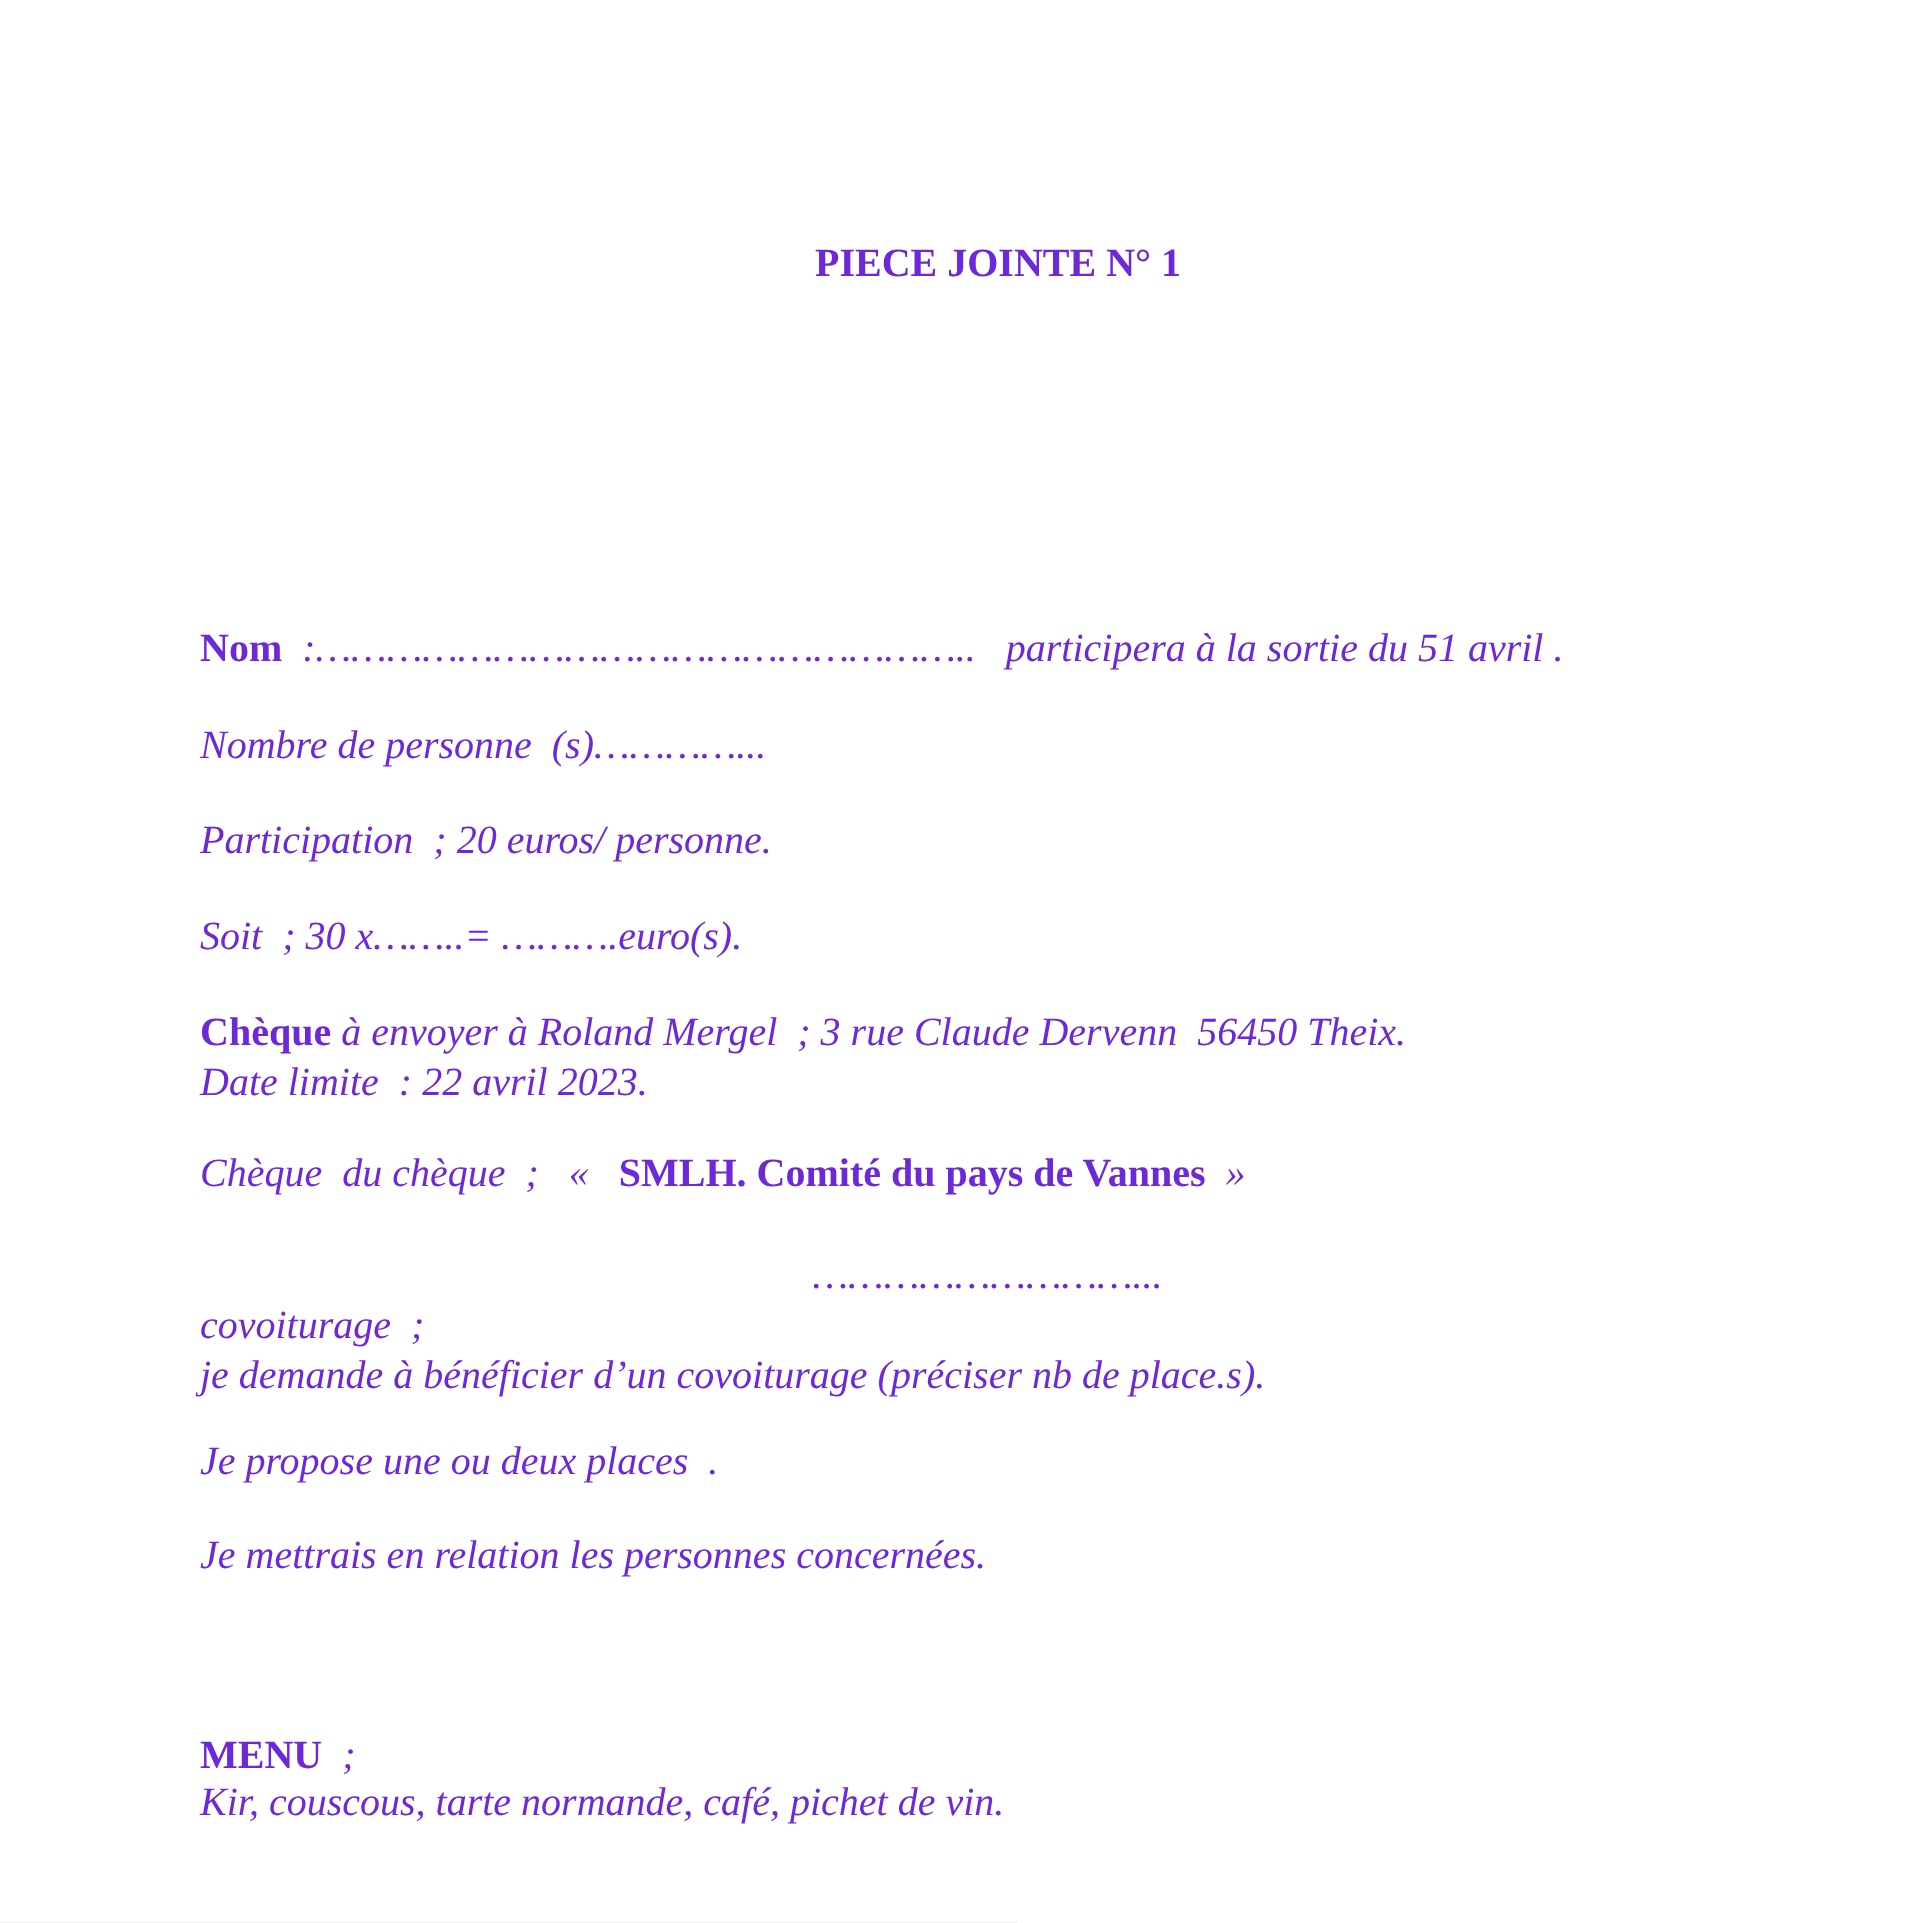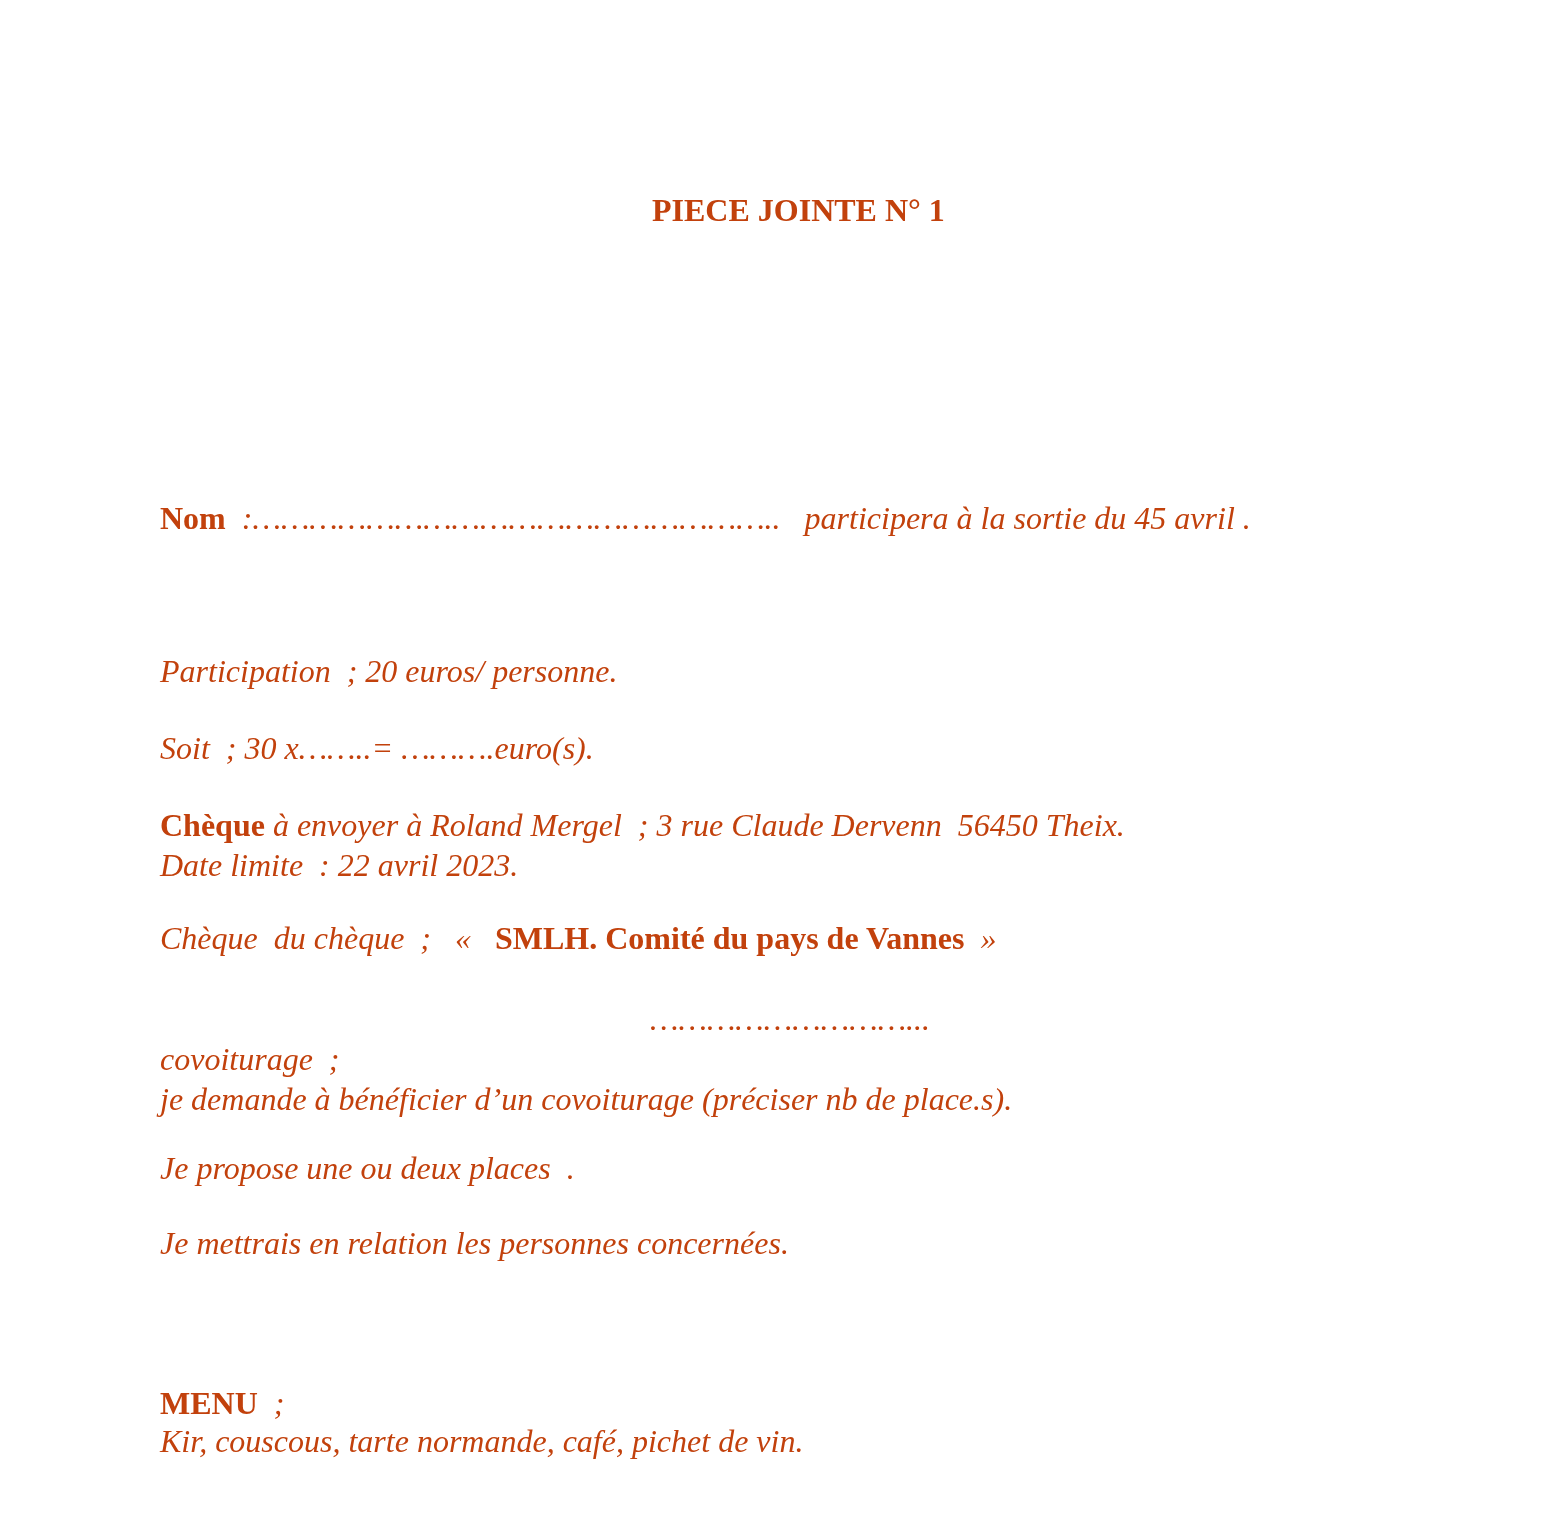--- a/index.html
+++ b/index.html
@@ -22,28 +22,29 @@
     line-height: 40px;
     white-space: pre;
   }
   .i  { font-style: italic; }
   .b  { font-weight: bold; }
   .bi { font-weight: bold; }
 </style>
 </head>
 <body>
 
-<div class="page" style="background: rgb(255, 255, 255); color: #c2410c;">
+<div class="page" style="background: rgb(255, 255, 255); color: #6d28d9;">
 
   <div class="line b" style="left:652px; top:190px">PIECE JOINTE N° 1</div>
 
 
 
-  <div class="line" style="left:160px; top:498px"><span class="b">Nom</span><span class="i">  :………………………………………………..</span><span class="i">   participera à la sortie du 45 avril .</span></div>
+  <div class="line" style="left:160px; top:498px"><span class="b">Nom</span><span class="i">  :………………………………………………..</span><span class="i">   participera à la sortie du 51 avril .</span></div>
 
+  <div class="line i" style="left:160px; top:575px">Nombre de personne  (s)…………...</div>
 
   <div class="line i" style="left:160px; top:651px">Participation  ; 20 euros/ personne.</div>
 
   <div class="line i" style="left:160px; top:728px">Soit  ; 30 x……..= ……….euro(s).</div>
 
   <div class="line" style="left:160px; top:805px"><span class="bi">Chèque</span><span class="i"> à envoyer à Roland Mergel  ; 3 rue Claude Dervenn  56450 Theix.</span></div>
 
   <div class="line i" style="left:160px; top:845px">Date limite  : 22 avril 2023.</div>
 
   <div class="line" style="left:160px; top:918px"><span class="i">Chèque  du chèque  ;   «   </span><span class="bi">SMLH. Comité du pays de Vannes</span><span class="i">  »</span></div>

